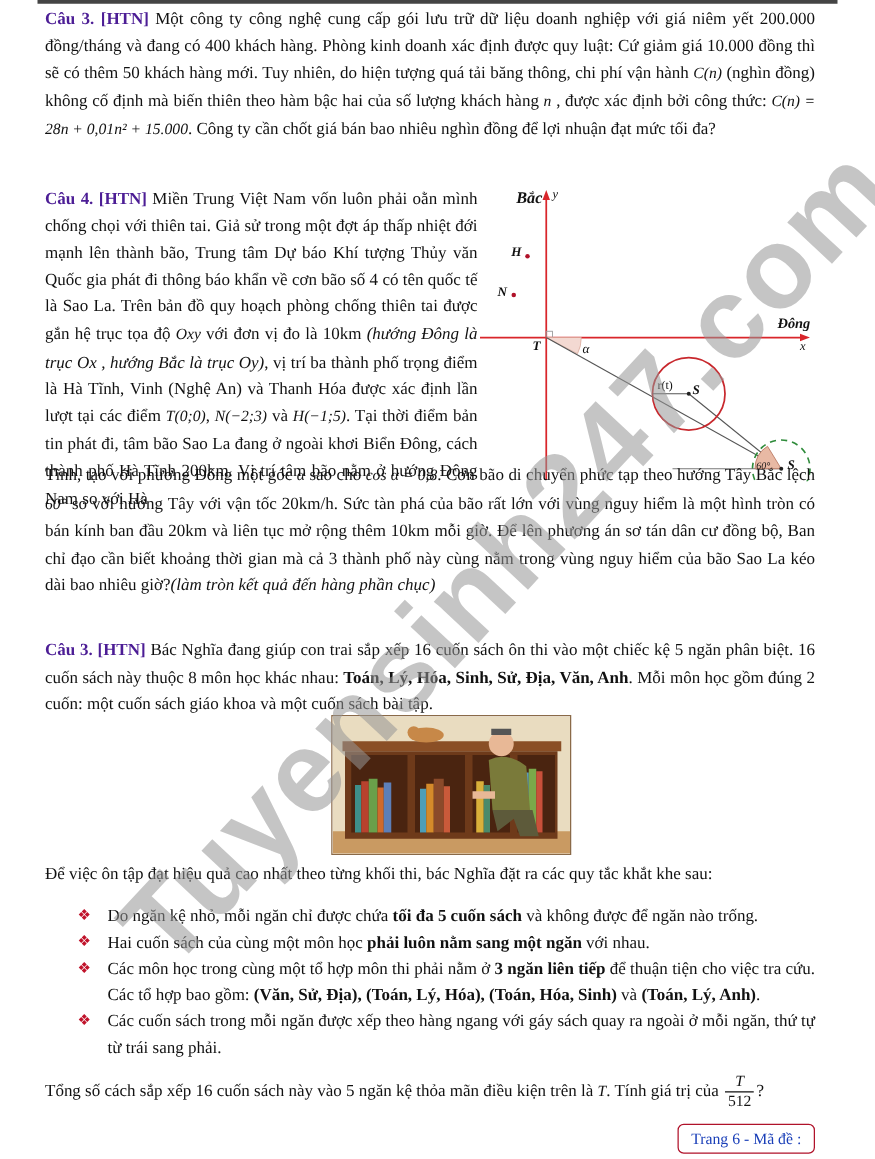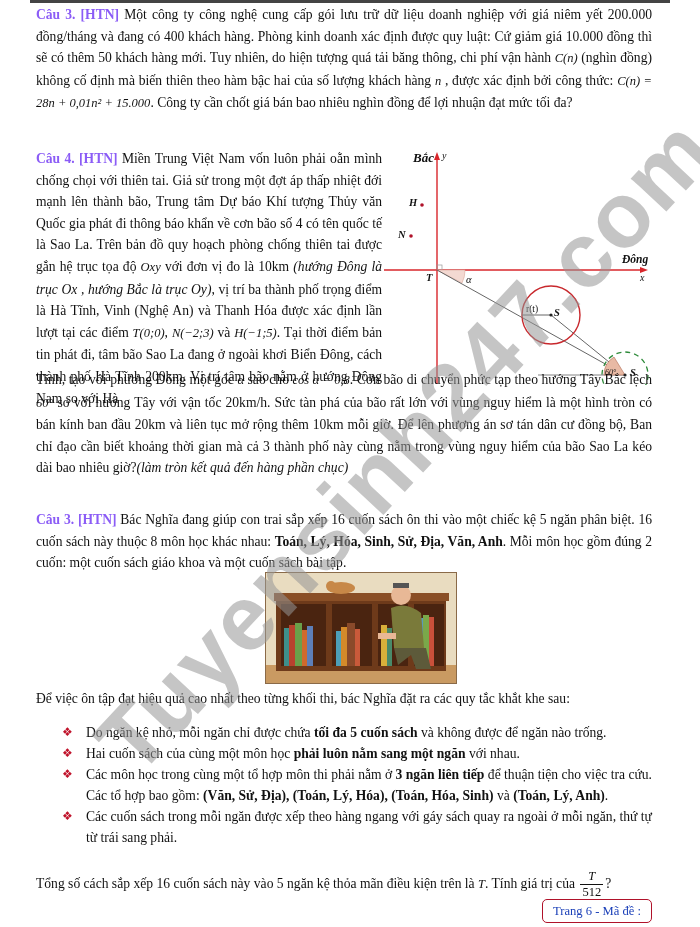--- a/index.html
+++ b/index.html
@@ -1,21 +1,21 @@
 <!DOCTYPE html>
 <html><head>
 <meta charset="utf-8">
 <style>
   html, body { margin:0; padding:0; background:#ffffff; }
   body { width:700px; height:927px; position:relative; overflow:hidden;
          font-family:"Liberation Serif", "DejaVu Serif", serif; color:#111; }
   .page { position:absolute; left:0; top:0; width:700px; height:927px; }
   .topline { position:absolute; left:30px; top:0; width:640px; height:3px; background:#444; }
   .para { position:absolute; left:36px; width:616px; font-size:13.6px; line-height:21.6px; text-align:justify; }
-  .qlabel { color:#8b5cf6; font-weight:bold; }
+  .qlabel { color:#4c1d95; font-weight:bold; }
   .m { font-style:italic; font-family:Liberation Serif, serif; font-size:12.5px; }
   .it { font-style:italic; }
   .b { font-weight:bold;margin-top:32px; }
   .narrow { width:346px; }
   .figure { position:absolute; left:380px; top:140px; width:290px; height:245px; }
   .bookimg { position:absolute; left:265px; top:572px; width:190px; height:110px; border:1px solid #8a6a48; overflow:hidden; }
   .rules { position:absolute; left:62px; top:722px; width:590px; font-size:13.6px; line-height:21px; list-style:none; margin:0; padding:0; }
   .rules li { position:relative; padding-left:24px; text-align:justify; }
   .rules .bullet { position:absolute; left:0; top:0; color:#c0132b; font-size:12px; }
   .footer { position:absolute; left:542px; top:899px; width:108px; height:22px; border:1.5px solid #b0122a; border-radius:5px;
@@ -144,20 +144,20 @@
     <li>
       <span class="bullet">❖</span>
       <span>Các môn học trong cùng một tổ hợp môn thi phải nằm ở </span><span class="b">3 ngăn liên tiếp</span><span> để thuận tiện cho việc tra cứu. Các tổ hợp bao gồm: </span><span class="b">(Văn, Sử, Địa), (Toán, Lý, Hóa), (Toán, Hóa, Sinh)</span><span> và </span><span class="b">(Toán, Lý, Anh)</span><span>.</span>
     </li>
     <li>
       <span class="bullet">❖</span>
       <span>Các cuốn sách trong mỗi ngăn được xếp theo hàng ngang với gáy sách quay ra ngoài ở mỗi ngăn, thứ tự từ trái sang phải.</span>
     </li>
   </ul>
 
-  <div class="para" style="top:858px;margin-top:11px;">
+  <div class="para" style="top:858px;">
     <span>Tổng số cách sắp xếp 16 cuốn sách này vào 5 ngăn kệ thỏa mãn điều kiện trên là </span><span class="m">T</span><span>. Tính giá trị của </span><span class="frac"><span class="num">T</span><span class="den">512</span></span><span>?</span>
   </div>
 
   <div class="footer">Trang 6 - Mã đề : 2000</div>
 
   <div class="watermark">Tuyensinh247.com</div>
 </div>
 
 </body></html>

